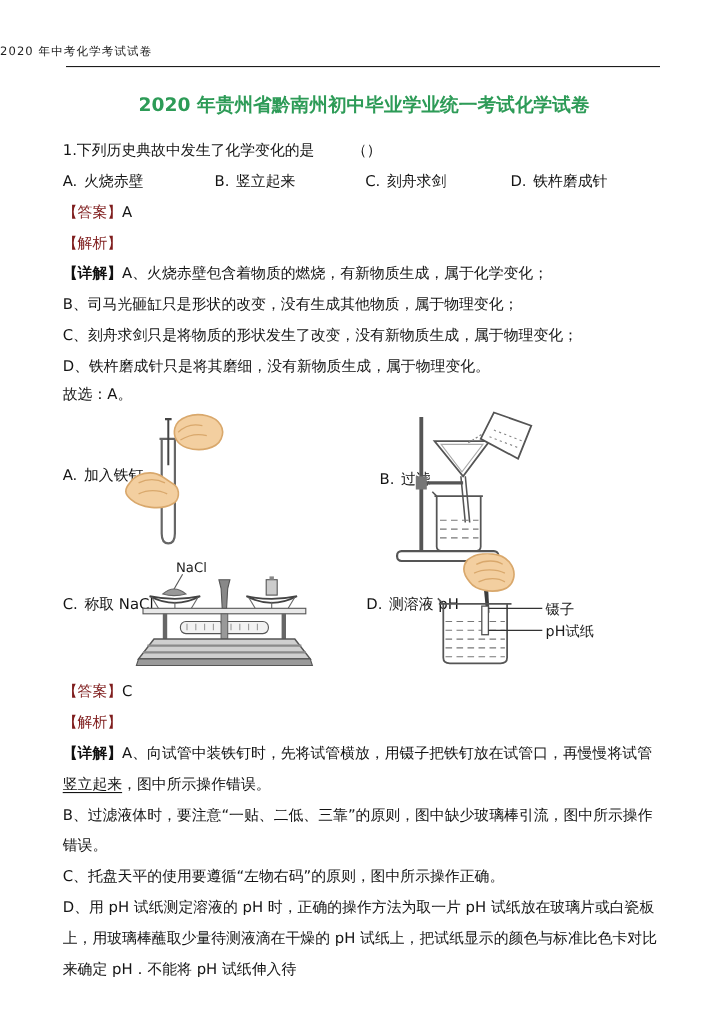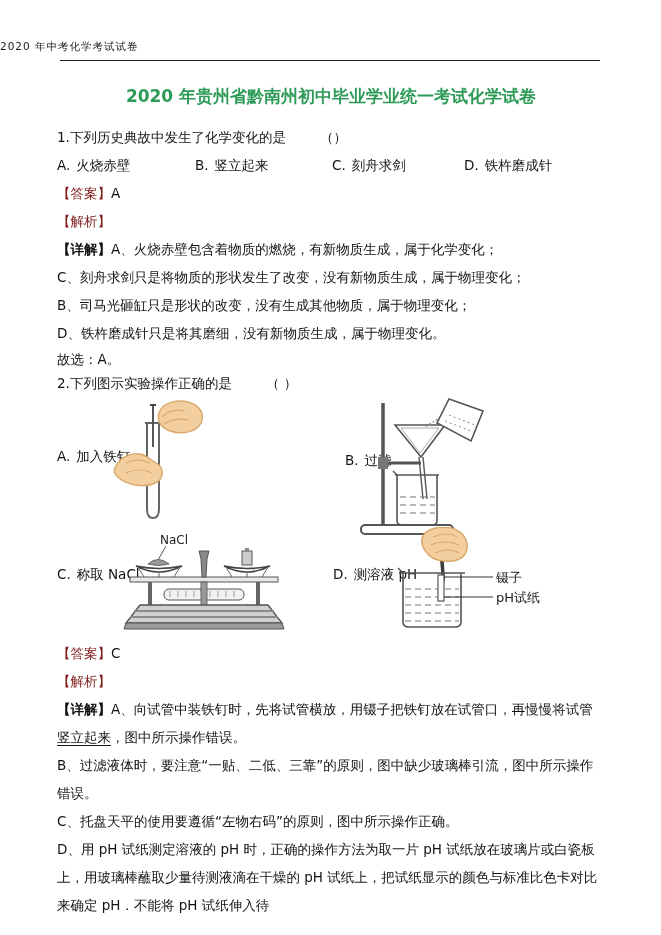--- a/index.html
+++ b/index.html
@@ -57,26 +57,25 @@
       <span class="opt opt-a"><span>A.</span><span class="opt-text">火烧赤壁</span></span>
       <span class="opt opt-b"><span>B.</span><span class="opt-text">竖立起来</span></span>
       <span class="opt opt-c"><span>C.</span><span class="opt-text">刻舟求剑</span></span>
       <span class="opt opt-d"><span>D.</span><span class="opt-text">铁杵磨成针</span></span>
     </div>
 
     <p class="line"><span class="marker">【答案】</span><span>A</span></p>
     <p class="line"><span class="marker">【解析】</span></p>
 
     <p class="line"><span class="detail-marker">【详解】</span><span>A、火烧赤壁包含着物质的燃烧，有新物质生成，属于化学变化；</span></p>
+    <p class="line">B、司马光砸缸只是形状的改变，没有生成其他物质，属于物理变化；</p>
     <p class="line">C、刻舟求剑只是将物质的形状发生了改变，没有新物质生成，属于物理变化；</p>
-    <p class="line">B、司马光砸缸只是形状的改变，没有生成其他物质，属于物理变化；</p>
     <p class="line">D、铁杵磨成针只是将其磨细，没有新物质生成，属于物理变化。</p>
     <p class="line tight">故选：A。</p>
 
-    <p class="line tight stem"><span>2.下列图示实验操作正确的是</span><span class="paren">（ ）</span></p>
 
     <div class="figures">
 
       <div class="fig-label" style="left:0;top:50px"><span>A.</span><span class="opt-text">加入铁钉</span></div>
       <svg class="fig" style="left:45px;top:0" width="140" height="134" viewBox="0 0 140 134">
         <line x1="43" y1="26" x2="59" y2="26" stroke="#666" stroke-width="2"></line>
         <path d="M45 27 L45 112 Q45 121 51 121 Q57 121 57 112 L57 27" fill="none" stroke="#666" stroke-width="2"></path>
         <path d="M16 66 C22 57 36 54 45 60 L57 68 C62 73 61 82 55 85 C45 91 26 89 17 81 C11 76 11 72 16 66 Z" fill="#F3CFA0" stroke="#D9A86C" stroke-width="1.5"></path>
         <path d="M24 66 C32 62 40 62 48 66" fill="none" stroke="#D9A86C" stroke-width="1.2"></path>
         <path d="M24 76 C32 72 42 72 50 76" fill="none" stroke="#D9A86C" stroke-width="1.2"></path>

